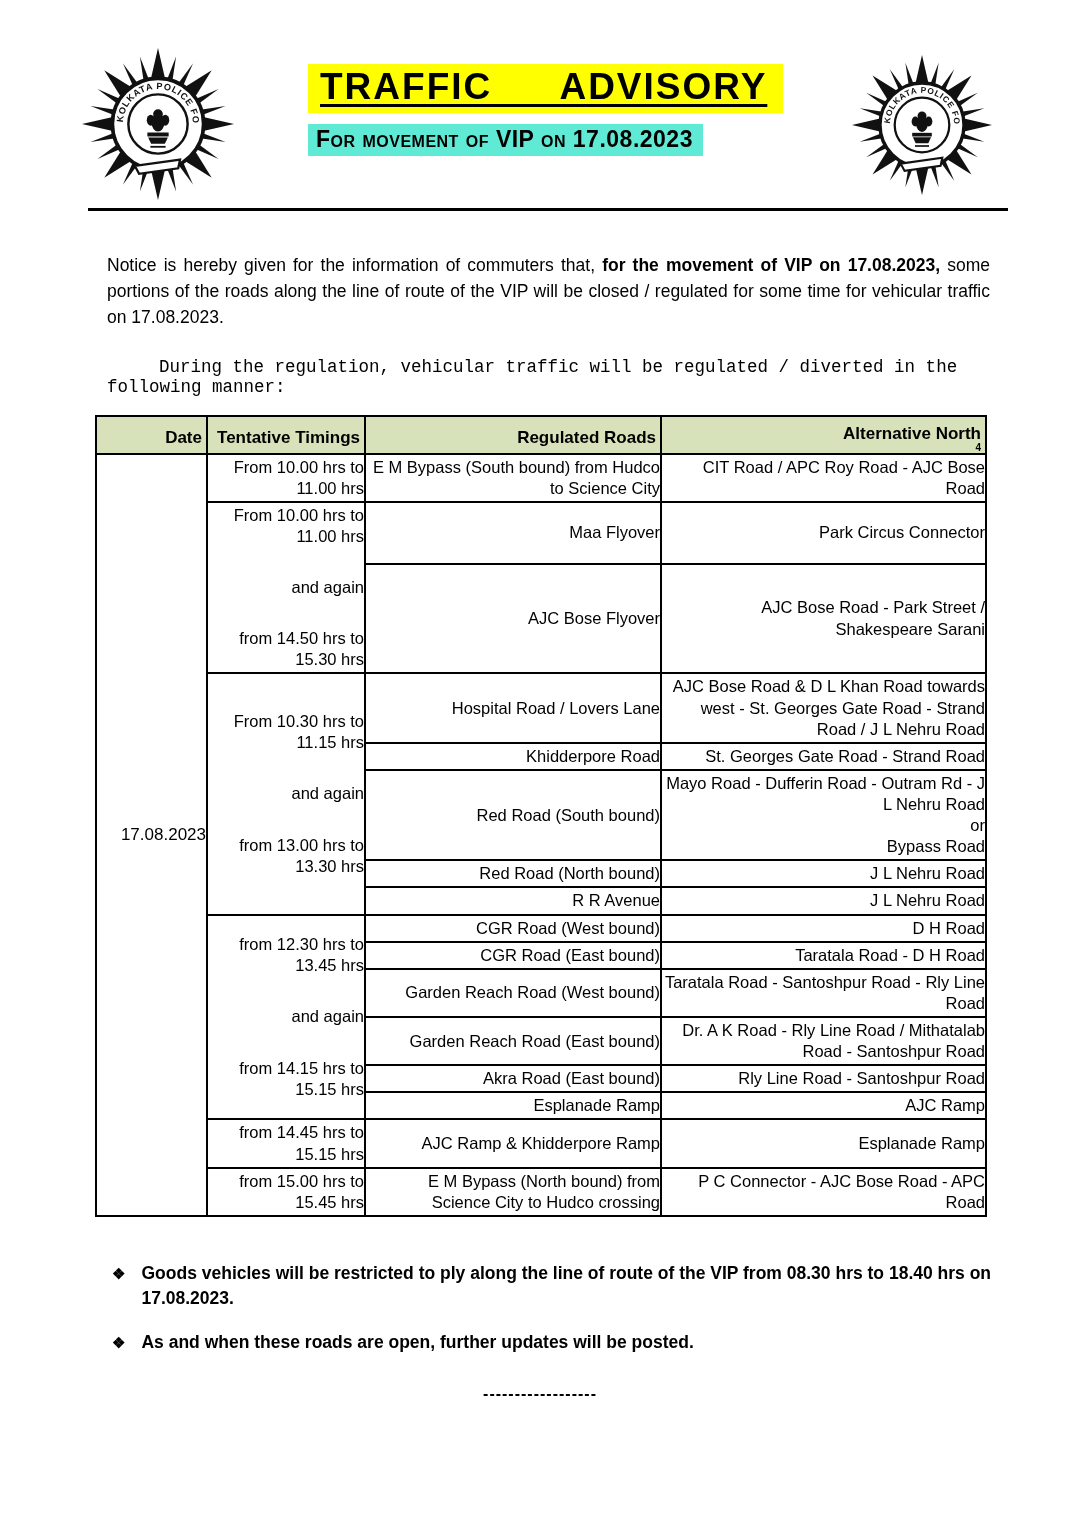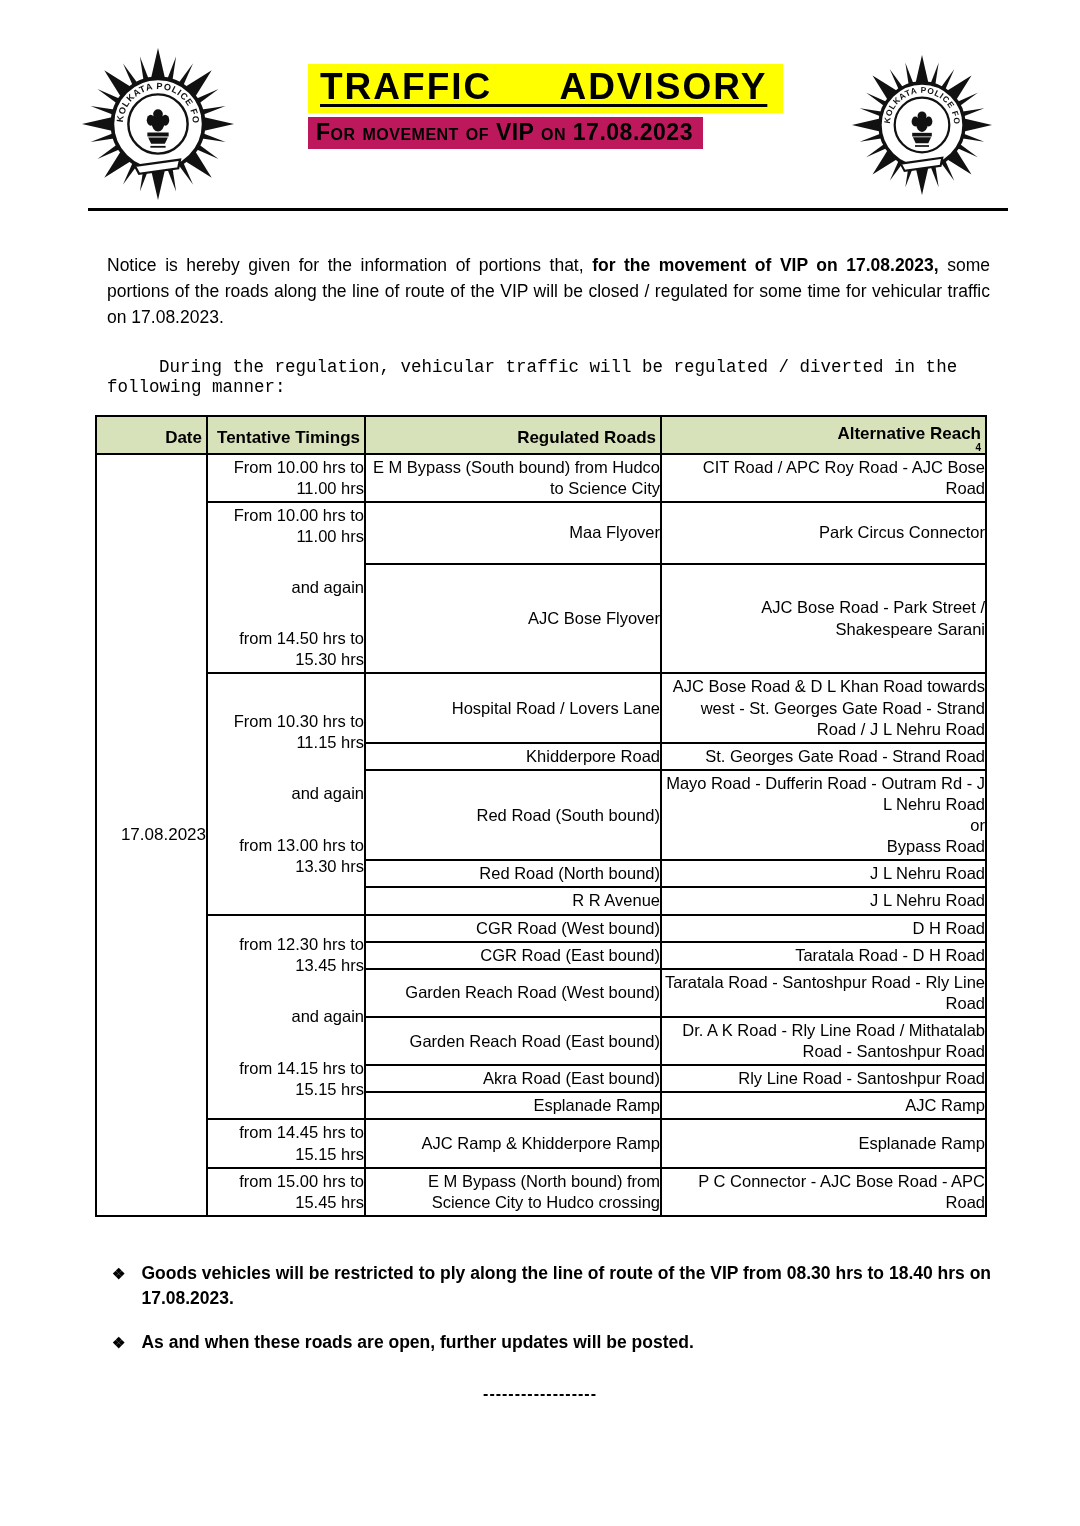--- a/index.html
+++ b/index.html
@@ -18,22 +18,22 @@
   .badge-right { margin-left: auto; margin-right: 88px; margin-top: 6px; width: 140px; height: 142px; }
   .titles { margin-left: 74px; margin-top: 16px; }
   .title-hl {
     display: inline-block; background: #ffff00;
     padding: 2px 16px 5px 12px;
     font-size: 37px; font-weight: 800; letter-spacing: 2px; word-spacing: 22px;
     text-decoration: underline; text-decoration-thickness: 3px; text-underline-offset: 5px;
     white-space: pre;
   }
   .subtitle-hl {
-    display: inline-block; background: #be185d;
-    margin-top: 4px; padding: 2px 10px 3px 8px;
+    display: inline-block; background: #5eead4;
+    margin-top: 11px; padding: 2px 10px 3px 8px;
     font-size: 23px; font-weight: 800; font-variant: small-caps; letter-spacing: 0.5px;
   }
   .rule { height: 3px; background: #000; margin: 8px 72px 0 88px; }
 
   
   .intro { margin: 42px 90px 0 107px; font-size: 17.5px; line-height: 1.48; text-align: justify; }
   .intro .b { font-weight: bold; }
   .intro-p2 { margin: 26px 90px 0 107px; font-size: 17.5px; text-indent: 52px; font-family: Liberation Mono, monospace; }
 
   
@@ -126,38 +126,38 @@
         <span class="subtitle-hl">For movement of VIP on 17.08.2023</span>
       </div>
     </div>
     <svg class="badge badge-right" viewBox="0 0 100 100">
       <use href="#kp-badge"></use>
     </svg>
   </div>
 
   <div class="rule"></div>
 
-  <p class="intro indent"><span>Notice is hereby given for the information of portions that, </span><span class="b">for the movement of VIP on 17.08.2023,</span><span> some portions of the roads along the line of route of the VIP will be closed / regulated for some time for vehicular traffic on 17.08.2023.</span></p>
+  <p class="intro indent"><span>Notice is hereby given for the information of commuters that, </span><span class="b">for the movement of VIP on 17.08.2023,</span><span> some portions of the roads along the line of route of the VIP will be closed / regulated for some time for vehicular traffic on 17.08.2023.</span></p>
 
   <p class="intro-p2">During the regulation, vehicular traffic will be regulated / diverted in the following manner:</p>
 
   <table class="reg-table">
     <colgroup>
       <col style="width:111px">
         <col style="width:158px">
         <col style="width:296px">
         <col style="width:325px">
     </colgroup>
     <thead>
       <tr>
         <th>Date</th>
         <th>Tentative Timings</th>
         <th>Regulated Roads</th>
         <th>
-          <div>Alternative Reach</div>
+          <div>Alternative North</div>
           <div class="hsup">4</div>
         </th>
       </tr>
     </thead>
     <tbody>
       <tr>
         <td class="date" rowspan="16">17.08.2023</td>
         <td class="timing">
           <div class="tl">From 10.00 hrs to 11.00 hrs</div>
         </td>

